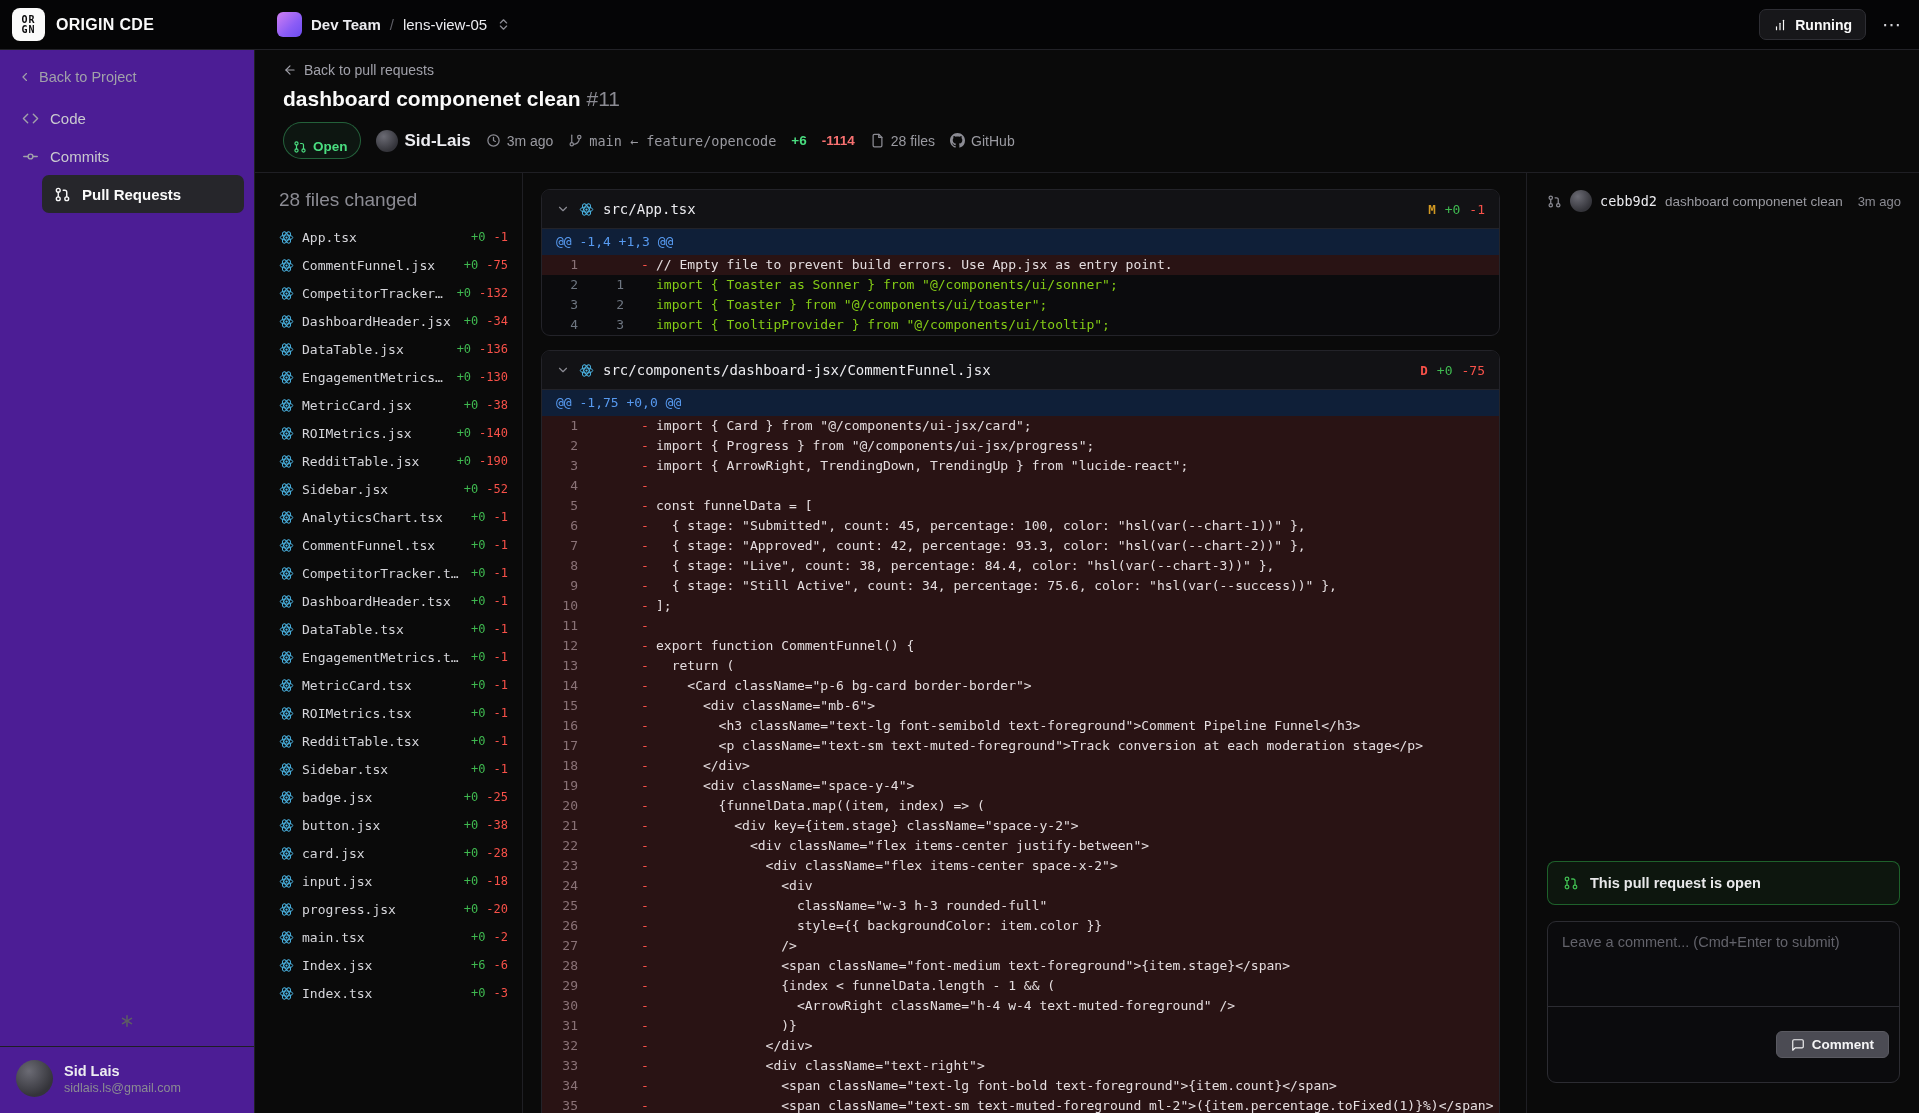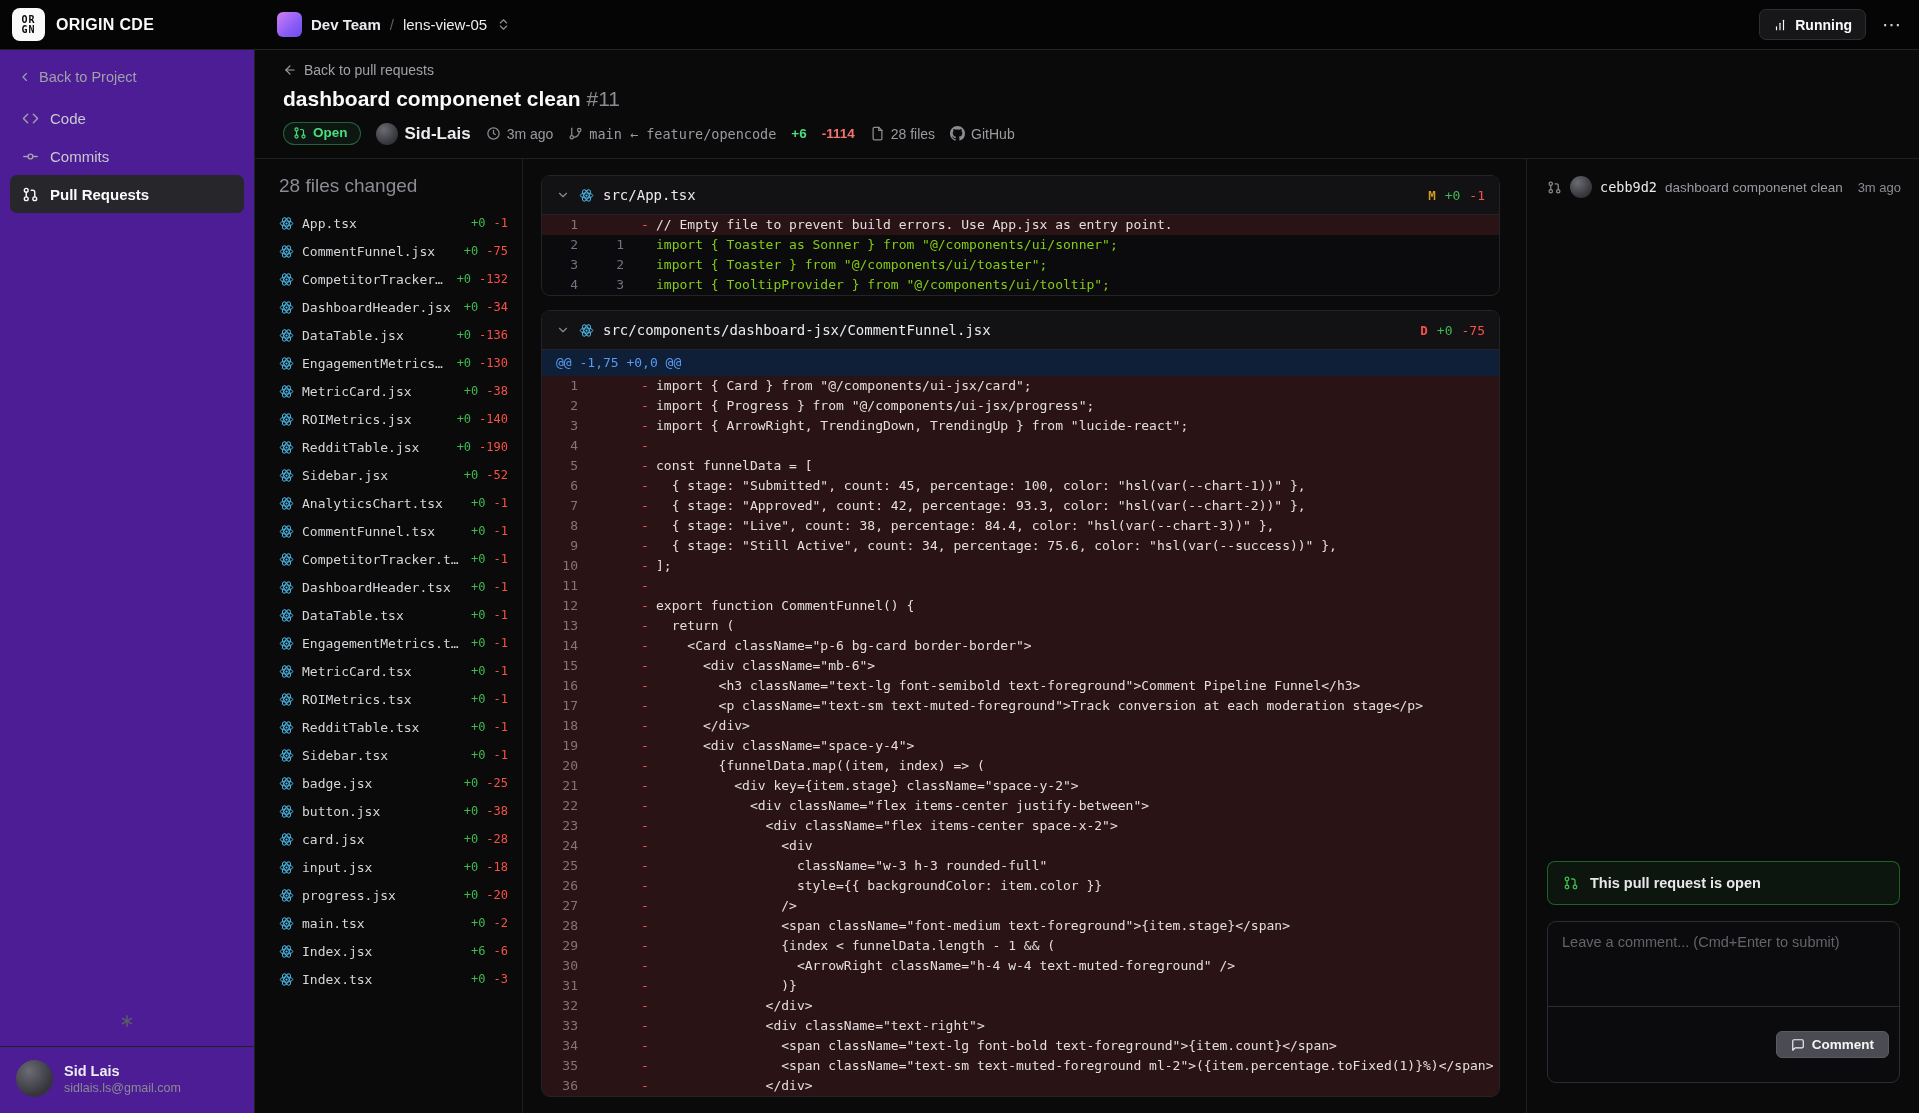--- a/index.html
+++ b/index.html
@@ -32,40 +32,40 @@
   
   .frame { flex:1; display:flex; min-height:0; }
 
   
   .sidebar { width:255px; flex:none; border-right:1px solid #1f1f24; display:flex; flex-direction:column; background:#4c1d95; }
   .back-proj { display:flex; align-items:center; gap:7px; padding:19px 18px 12px; color:#a1a1aa; font-size:14.5px; cursor:pointer; }
   .back-proj svg { width:14px; height:14px; }
   .side-nav { display:flex; flex-direction:column; padding:2px 10px; }
   .nav-item { display:flex; align-items:center; gap:11px; height:38px; padding:0 12px; border-radius:7px; color:#c9c9cf; font-size:15px; cursor:pointer; }
   .nav-item svg { width:17px; height:17px; color:#a1a1aa; }
-  .nav-item.active { background:#26262b; color:#fafafa; font-weight:600; }
+  .nav-item.active { background:#26262b; color:#fafafa; font-weight:600;margin-left:32px; }
   .nav-item.active svg { color:#fafafa; }
   .side-spacer { flex:1; }
   .side-foot-icon { width:18px; height:18px; color:#5d5d64; margin:0 auto 16px; cursor:pointer; }
   .user-card { border-top:1px solid #1f1f24; padding:13px 16px 16px; display:flex; align-items:center; gap:11px; cursor:pointer; }
   .avatar { border-radius:50%; background:radial-gradient(circle at 35% 30%,#6b6b74,#34343a 70%); flex:none; }
   .avatar.lg { width:37px; height:37px; }
   .avatar.sm { width:22px; height:22px; }
   .user-name { font-size:14.5px; font-weight:600; color:#ececf0; line-height:1.25; }
   .user-email { font-size:12.5px; color:#8b8b93; }
 
   
   .main { flex:1; min-width:0; display:flex; flex-direction:column; }
   .pr-head { padding:12px 28px 0; border-bottom:1px solid #1f1f24; }
   .back-prs { display:flex; align-items:center; gap:7px; color:#a1a1aa; font-size:14px; cursor:pointer; margin-bottom:9px; }
   .back-prs svg { width:14px; height:14px; }
   .pr-title { font-size:21px; font-weight:700; color:#fafafa; margin-bottom:11px; }
   .pr-number { color:#8b8b93; font-weight:500; margin-left:6px; }
   .pr-meta { display:flex; align-items:center; gap:15px; margin-bottom:13px; }
-  .open-badge { display:flex; align-items:center; gap:6px; padding:2px 12px 4px 9px; border:1px solid rgba(74,222,128,.38); background:rgba(74,222,128,.06); color:#4ade80; border-radius:999px; font-size:13.5px; font-weight:700; }
+  .open-badge { display:flex; align-items:center; gap:6px; padding:16px 12px 4px 9px; border:1px solid rgba(74,222,128,.38); background:rgba(74,222,128,.06); color:#4ade80; border-radius:999px; font-size:13.5px; font-weight:700; }
   .open-badge svg { width:14px; height:14px; }
   .meta-author { display:flex; align-items:center; gap:7px; cursor:pointer; }
   .author-name { font-size:17px; font-weight:700; color:#ececf0; }
   .meta-item { display:flex; align-items:center; gap:6px; color:#9a9aa1; font-size:14px; }
   .meta-item svg { width:15px; height:15px; color:#8b8b93; }
   .meta-item .mono { font-size:13.5px; }
   .stat-add { color:#4ade80; font-weight:700; font-size:13.5px; }
   .stat-del { color:#f87171; font-weight:700; font-size:13.5px; }
   .gh-link { cursor:pointer; }
 
@@ -589,20 +589,21 @@
       <svg class="atom">
                     <use href="#i-atom"></use>
                   </svg>
       <span class="diff-path">src/App.tsx</span>
       <span class="head-right">
         <span class="badge-letter b-mod">M</span>
         <span class="head-add">+0</span>
         <span class="head-del">-1</span>
       </span>
     </header>
+    <div class="hunk-row"><span>@@ -1,4 +1,3 @@</span></div>
     <div class="diff-lines">
                   <div class="code-row row-del">
     <span class="ln ln-old">1</span>
     <span class="ln ln-new"></span>
     <span class="ln-marker">-</span>
     <span class="ln-text">// Empty file to prevent build errors. Use App.jsx as entry point.</span>
   </div>
                   <div class="code-row row-ctx">
     <span class="ln ln-old">2</span>
     <span class="ln ln-new">1</span>

